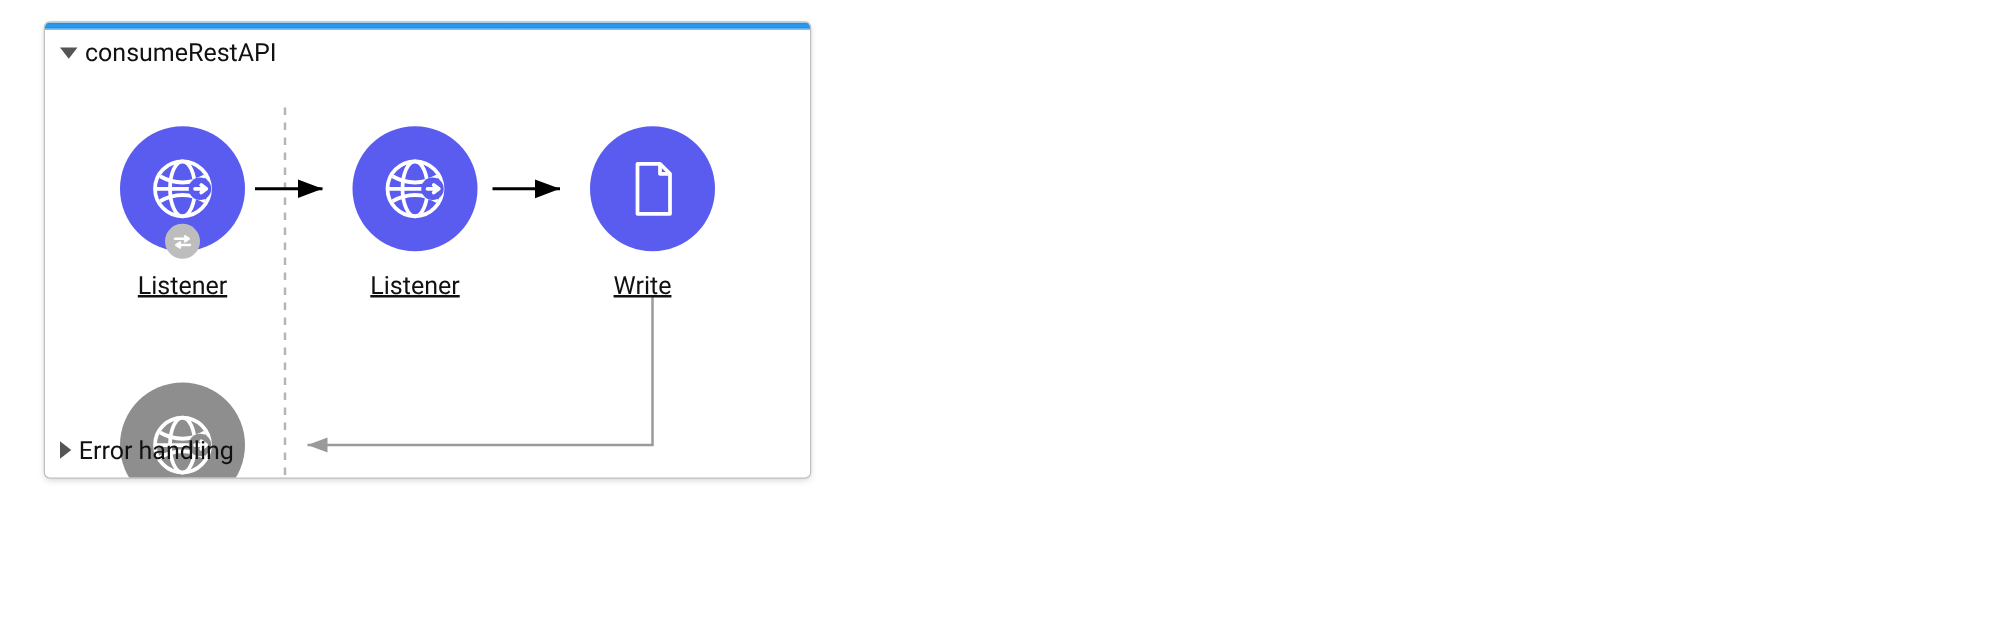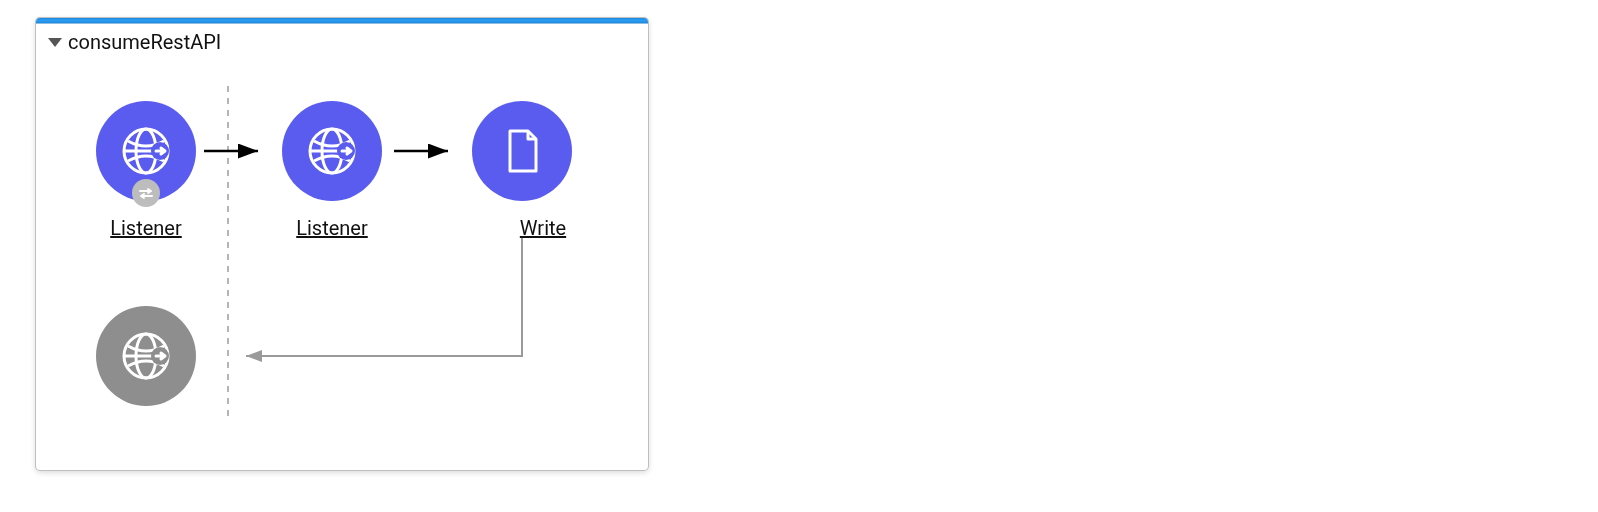--- a/index.html
+++ b/index.html
@@ -1,18 +1,18 @@
 <!DOCTYPE html>
 <html><head>
 <meta charset="utf-8">
 <style>
   html,body{margin:0;padding:0;background:#fff;font-family:-apple-system,BlinkMacSystemFont,"Segoe UI",Roboto,Helvetica,Arial,sans-serif;}
   .viewport{width:1598px;height:512px;position:relative;}
   .panel{
-    position:absolute;left:36px;top:18px;width:612px;height:452px;
+    position:absolute;left:36px;top:18px;width:612px;height:364px;
     background:#fff;
     border:0;
     box-shadow:0 0 0 1px #bfbfbf, 0 2px 6px rgba(0,0,0,0.18);
     border-radius:4px;
     overflow:hidden;
   }
   .panel-top{
     height:6px;width:100%;background:linear-gradient(#1b8ae0,#2b9cf2,#1b8ae0);
     border-bottom:1px solid #8fbce2;
     box-sizing:border-box;
@@ -116,31 +116,35 @@
         </svg>
       </div>
       <div class="label" style="left:236px;top:160px">Listener</div>
 
       <div class="node blue" style="left:436px;top:45px">
         <svg width="60" height="60" viewBox="0 0 60 60">
           <path d="M18 10 L36 10 L44 18 L44 50 L18 50 Z" fill="none" stroke="#fff" stroke-width="3" stroke-linejoin="round"></path>
           <path d="M36 10 L36 18 L44 18" fill="none" stroke="#fff" stroke-width="3" stroke-linejoin="round"></path>
         </svg>
       </div>
-      <div class="label" style="left:447px;top:160px">Write</div>
+      <div class="label" style="left:418px;top:160px">Write</div>
 
       <div class="node gray" style="left:60px;top:250px">
         <svg width="60" height="60" viewBox="0 0 60 60">
           <circle cx="30" cy="30" r="22" fill="none" stroke="#fff" stroke-width="3"></circle>
           <ellipse cx="30" cy="30" rx="10" ry="22" fill="none" stroke="#fff" stroke-width="3"></ellipse>
           <line x1="8" y1="30" x2="52" y2="30" stroke="#fff" stroke-width="3"></line>
           <path d="M12 20 Q30 30 48 20" fill="none" stroke="#fff" stroke-width="3"></path>
           <path d="M12 40 Q30 30 48 40" fill="none" stroke="#fff" stroke-width="3"></path>
           <circle cx="44" cy="30" r="9" fill="#8e8e8e"></circle>
           <path d="M40 30 L48 30 M45 27 L49 30 L45 33" fill="none" stroke="#fff" stroke-width="3" stroke-linecap="round" stroke-linejoin="round"></path>
         </svg>
       </div>
 
     </div>
 
+    <div class="footer">
+      <span class="caret closed"></span>
+      <span>Error handling</span>
+    </div>
 
   </div>
 </div>
 
 </body></html>

